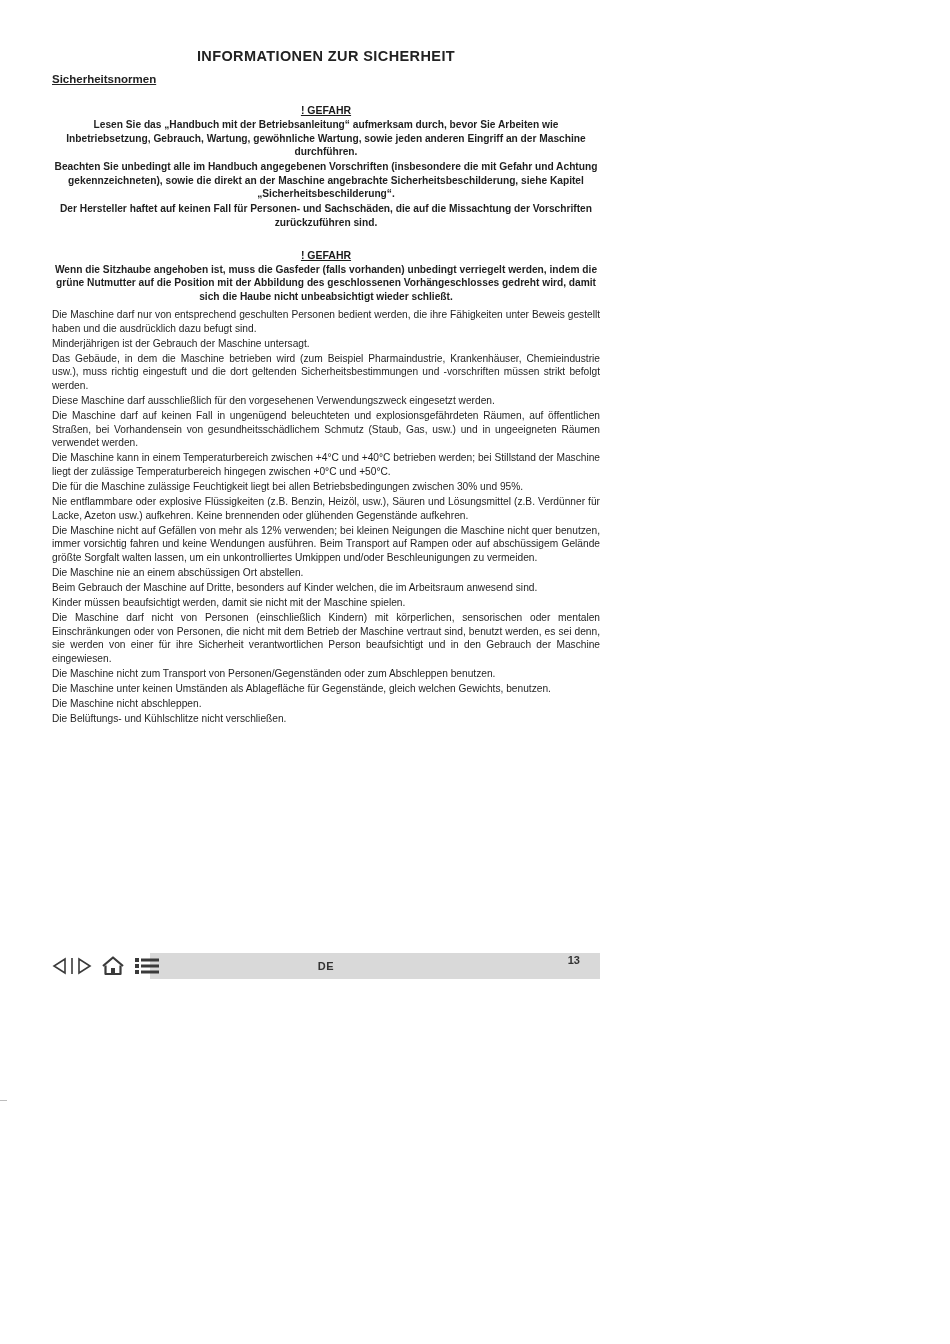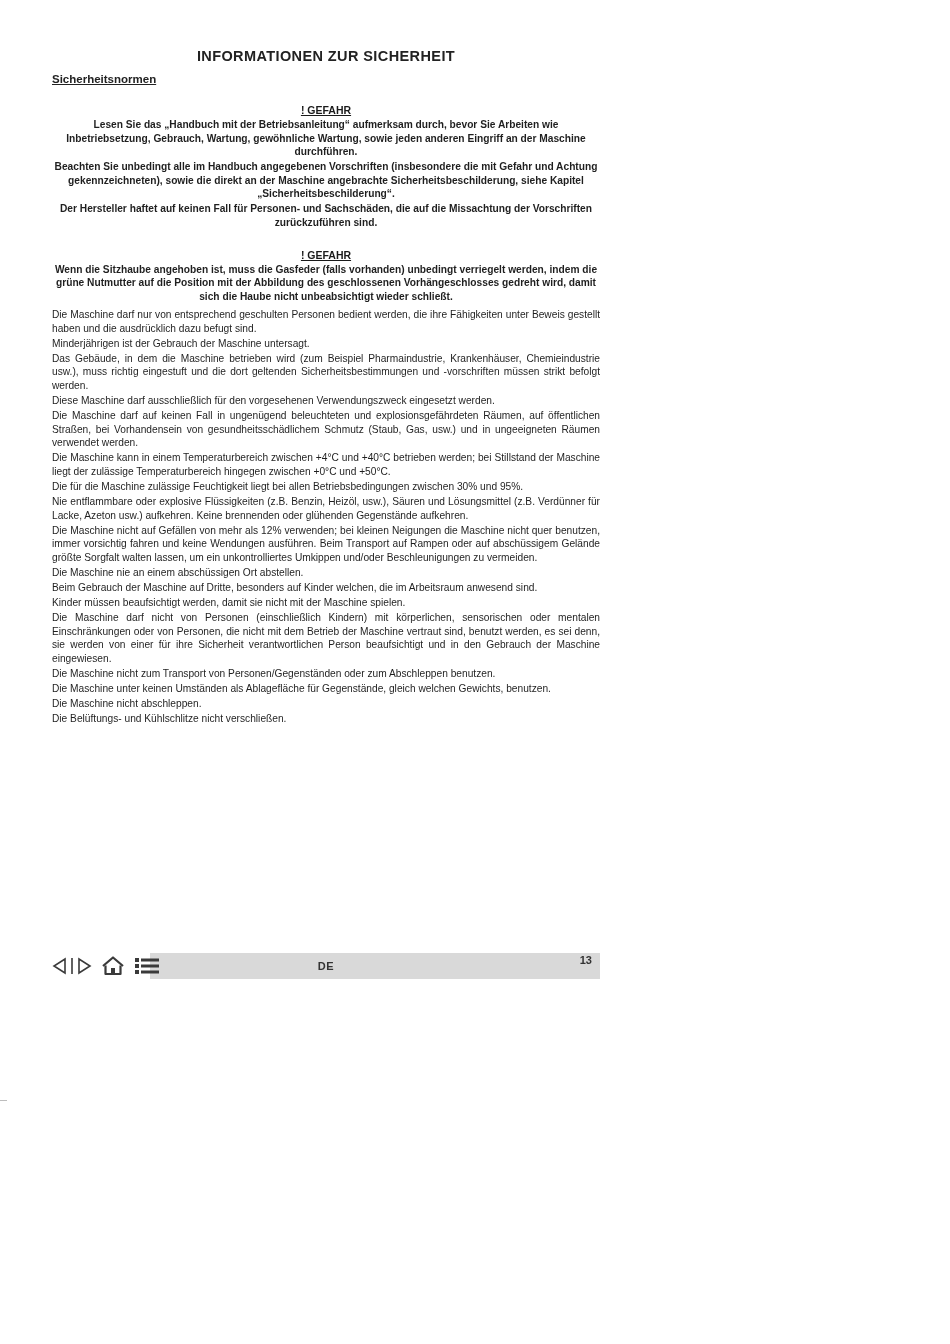--- a/index.html
+++ b/index.html
@@ -109,21 +109,21 @@
     display: flex;
     align-items: center;
     justify-content: center;
     font-size: 11px;
     font-weight: bold;
     color: #333;
     letter-spacing: 0.5px;
   }
   .footer-page {
     position: absolute;
-    right: 8px;
+    right: 20px;
     top: 0;
     height: 14px;
     display: flex;
     align-items: center;
     font-size: 11px;
     font-weight: bold;
     color: #333;
   }
   .edge-mark {
     position: absolute;

